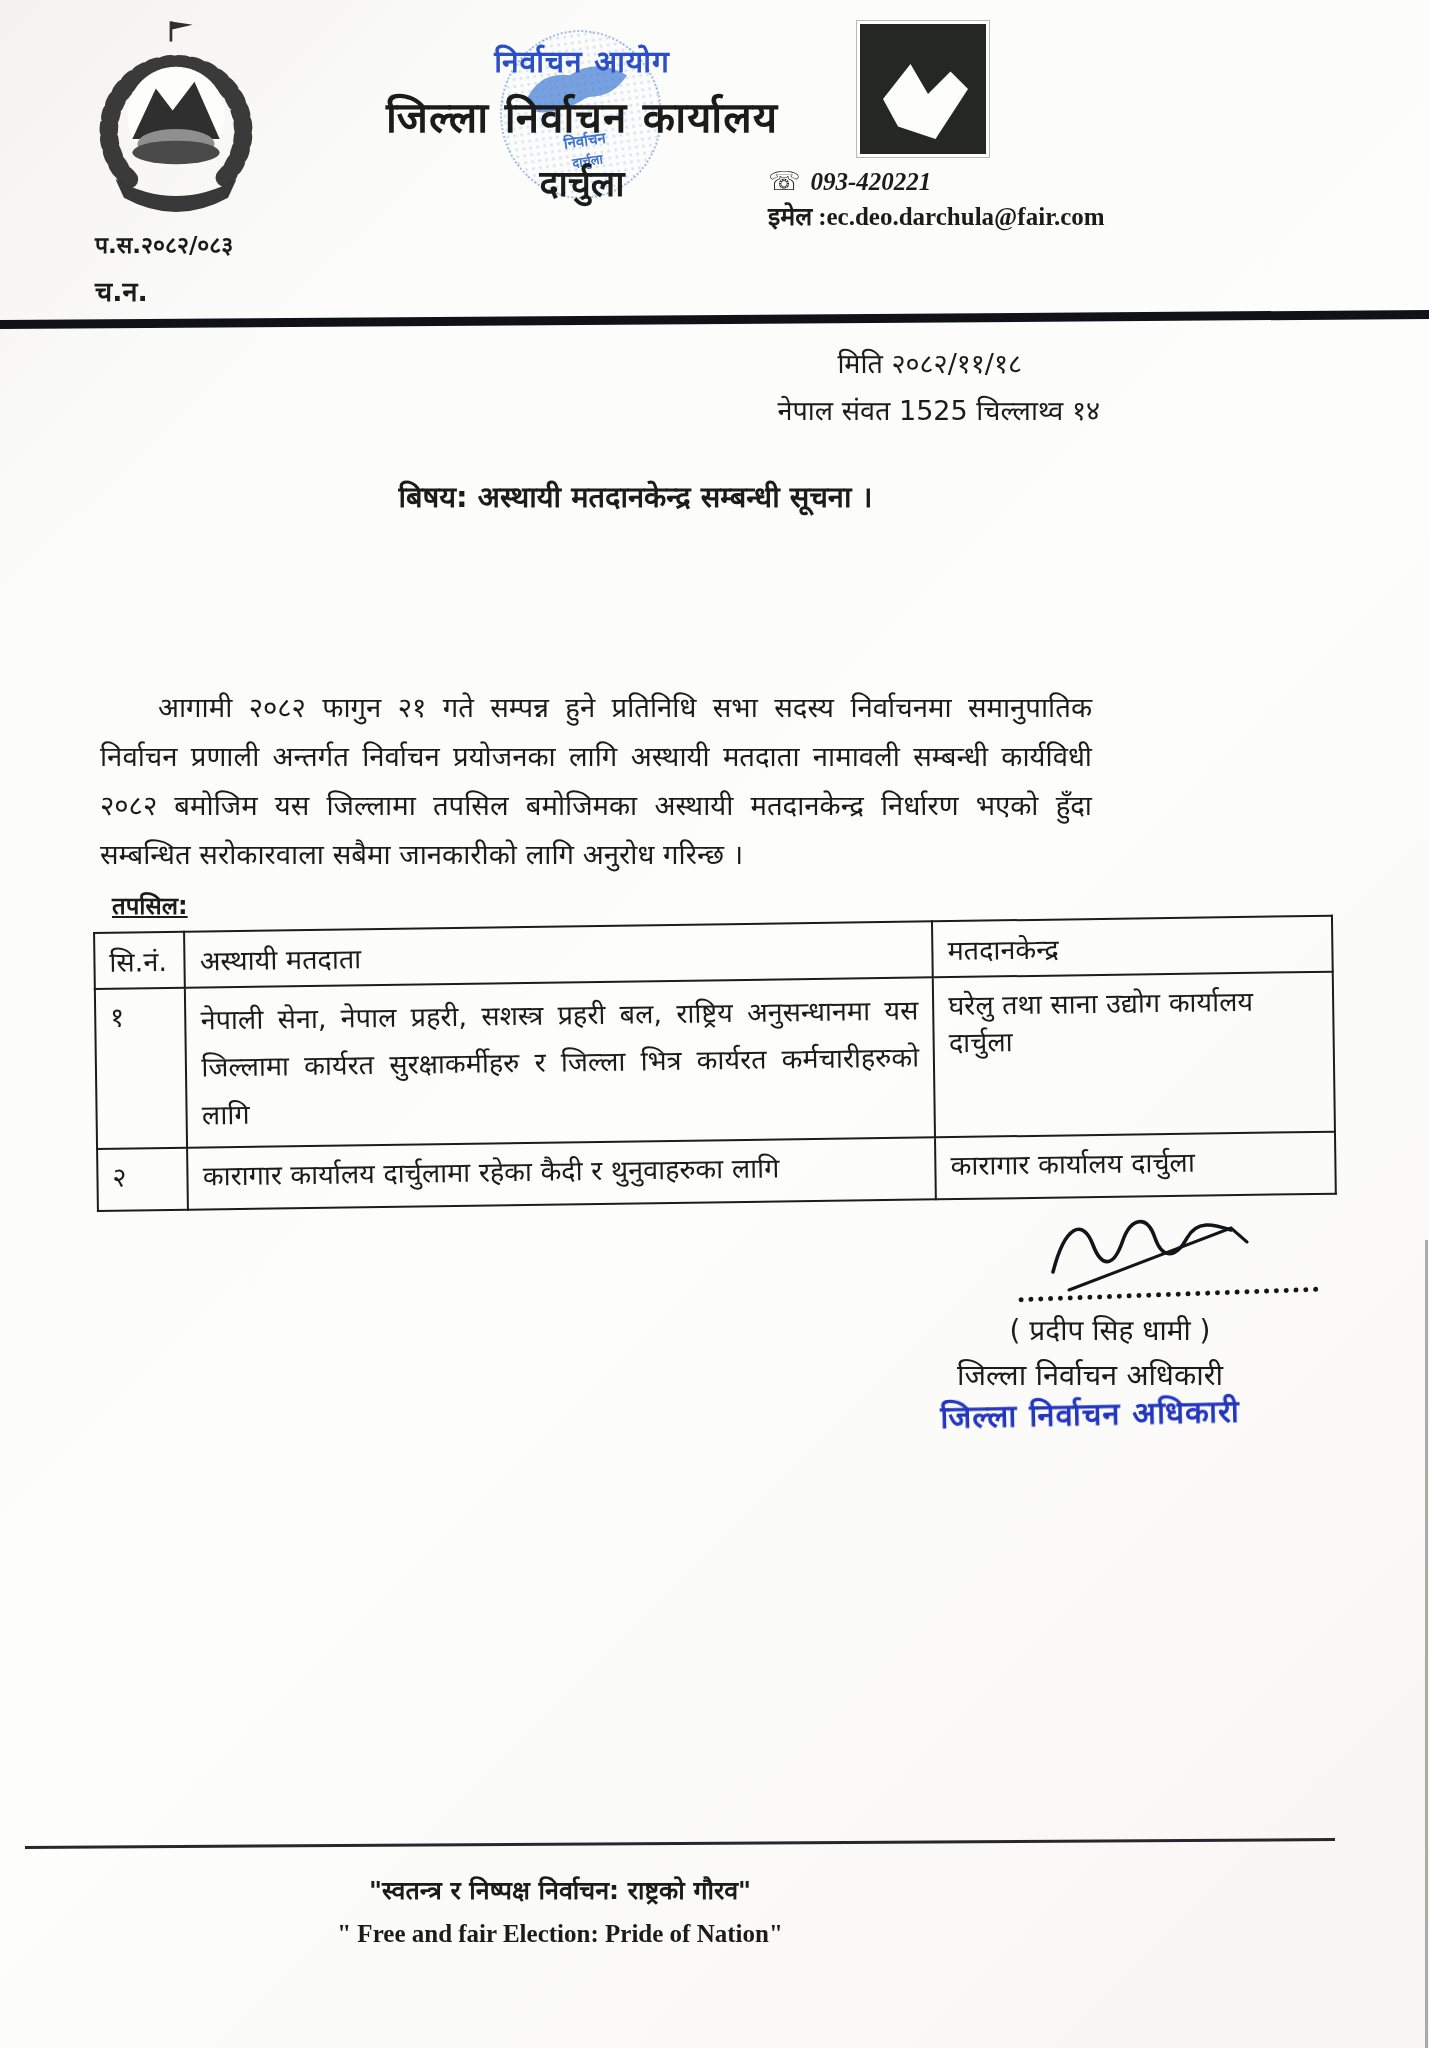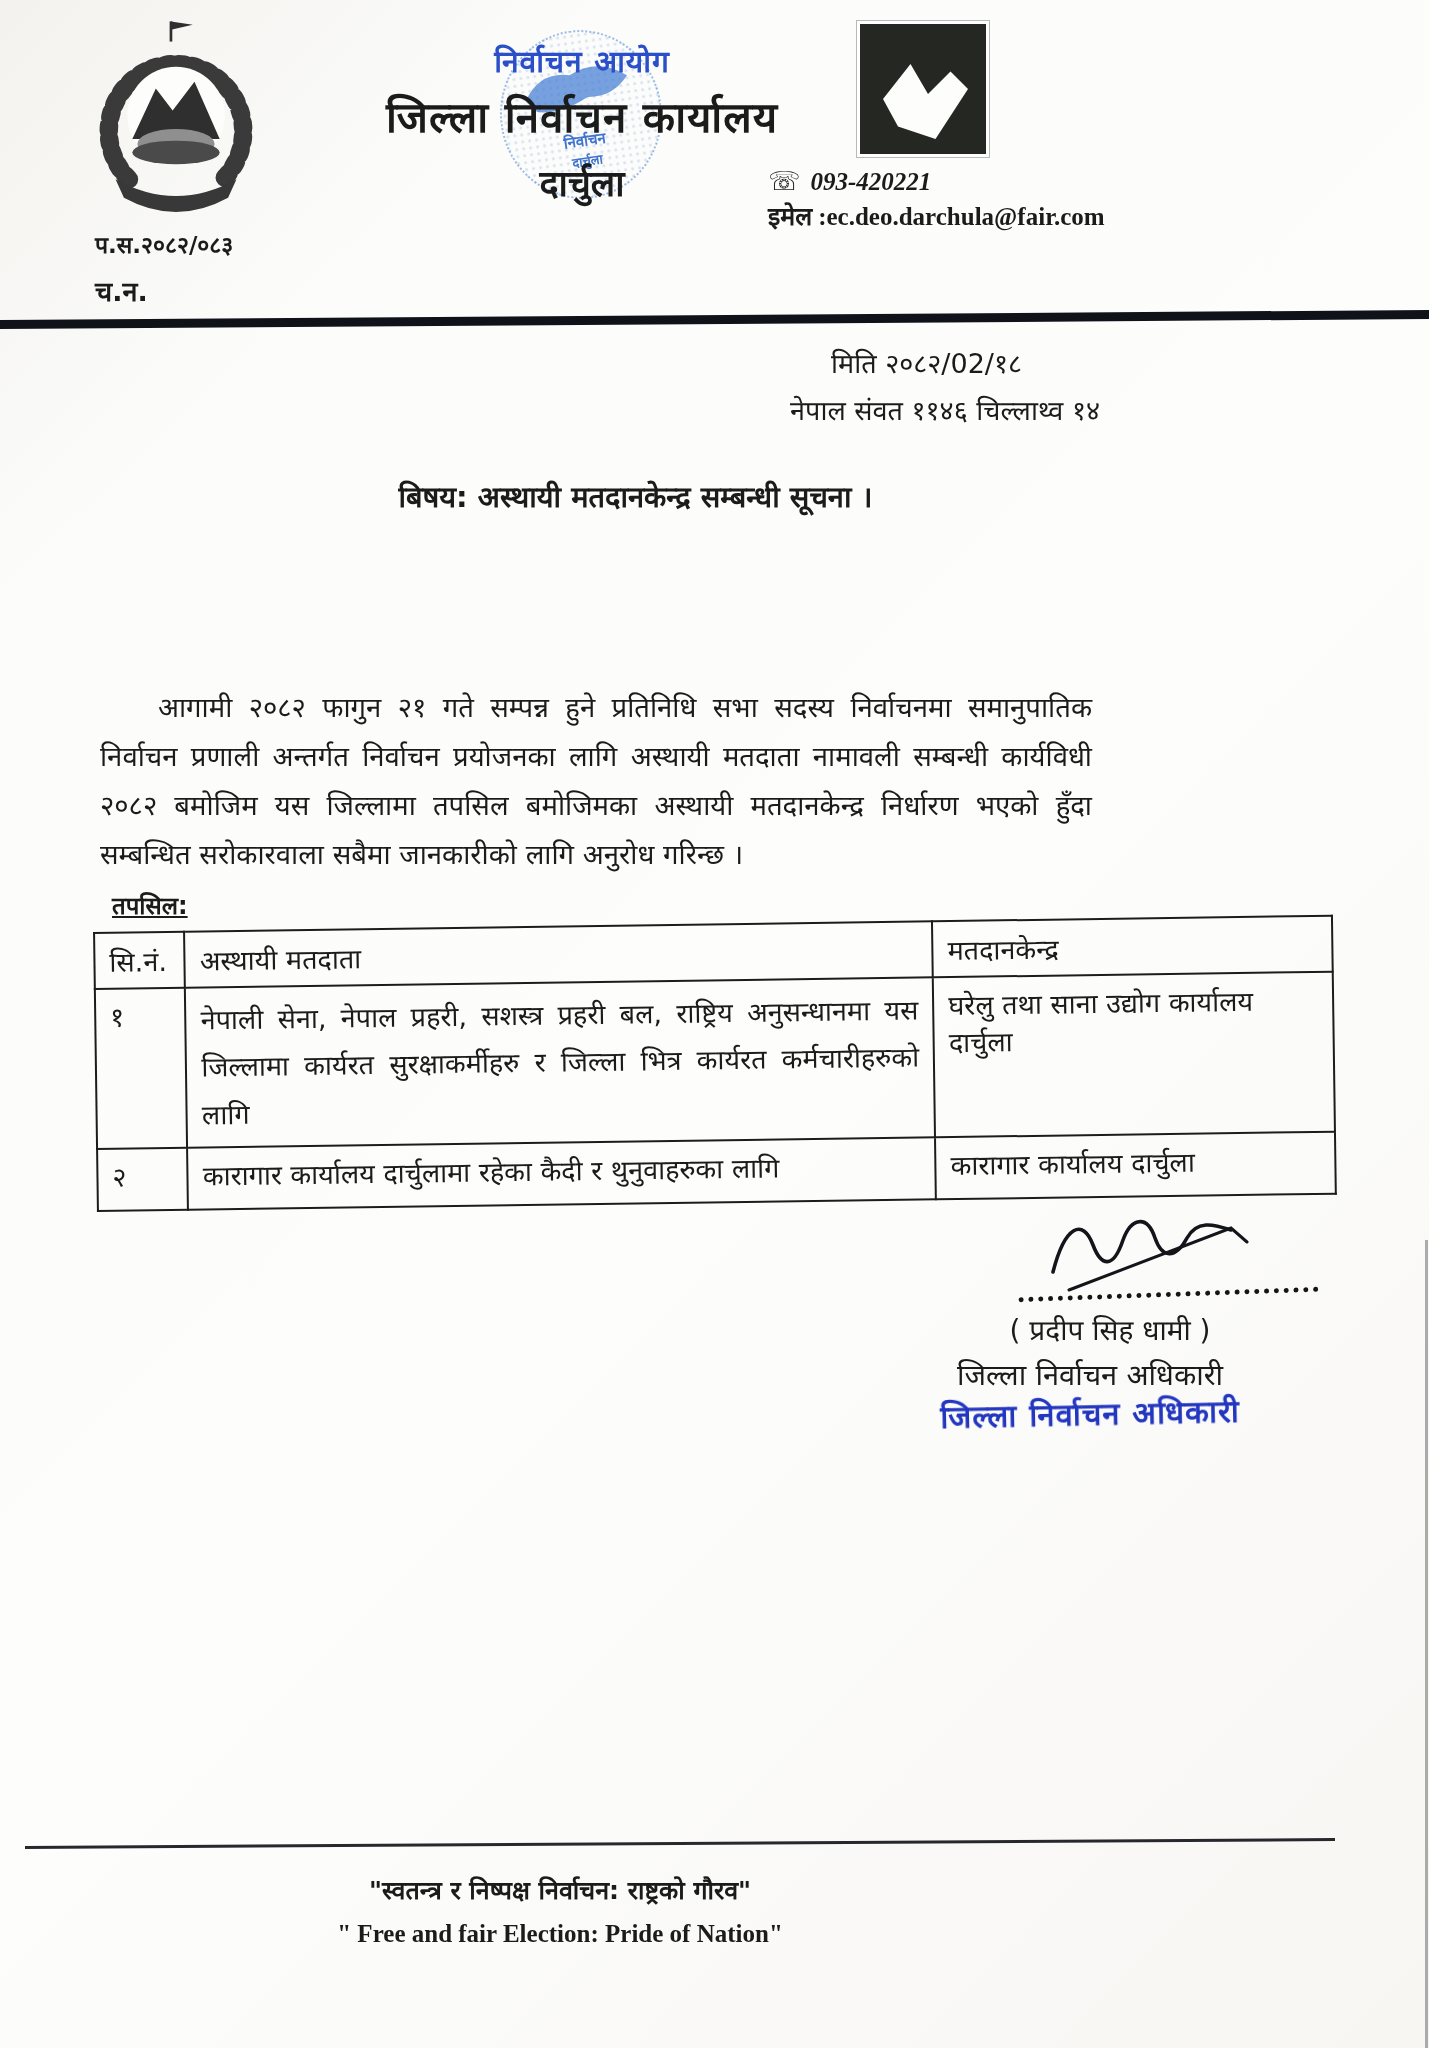--- a/index.html
+++ b/index.html
@@ -116,22 +116,22 @@
   <div class="abs contact email-row">
     <span class="em-label">इमेल</span><span>:ec.deo.darchula@fair.com</span>
   </div>
 
   <div class="abs refno">प.स.२०८२/०८३</div>
   <div class="abs chn">च.न.</div>
 
   <div class="abs hdr-rule"></div>
 
   <div class="abs dates">
-    <div class="miti">मिति २०८२/02/१८</div>
-    <div>नेपाल संवत ११४६ चिल्लाथ्व १४</div>
+    <div class="miti">मिति २०८२/११/१८</div>
+    <div>नेपाल संवत 1525 चिल्लाथ्व १४</div>
   </div>
 
   <div class="abs subject">बिषय: अस्थायी मतदानकेन्द्र सम्बन्धी सूचना ।</div>
 
   <div class="abs bodytext">आगामी २०८२ फागुन २१ गते सम्पन्न हुने प्रतिनिधि सभा सदस्य निर्वाचनमा समानुपातिक निर्वाचन प्रणाली अन्तर्गत निर्वाचन प्रयोजनका लागि अस्थायी मतदाता नामावली सम्बन्धी कार्यविधी २०८२ बमोजिम यस जिल्लामा तपसिल बमोजिमका अस्थायी मतदानकेन्द्र निर्धारण भएको हुँदा सम्बन्धित सरोकारवाला सबैमा जानकारीको लागि अनुरोध गरिन्छ ।</div>
 
   <div class="abs tapsil">तपसिल:</div>
   <table class="abs dtable">
     <colgroup>
         <col style="width:7.3%">

